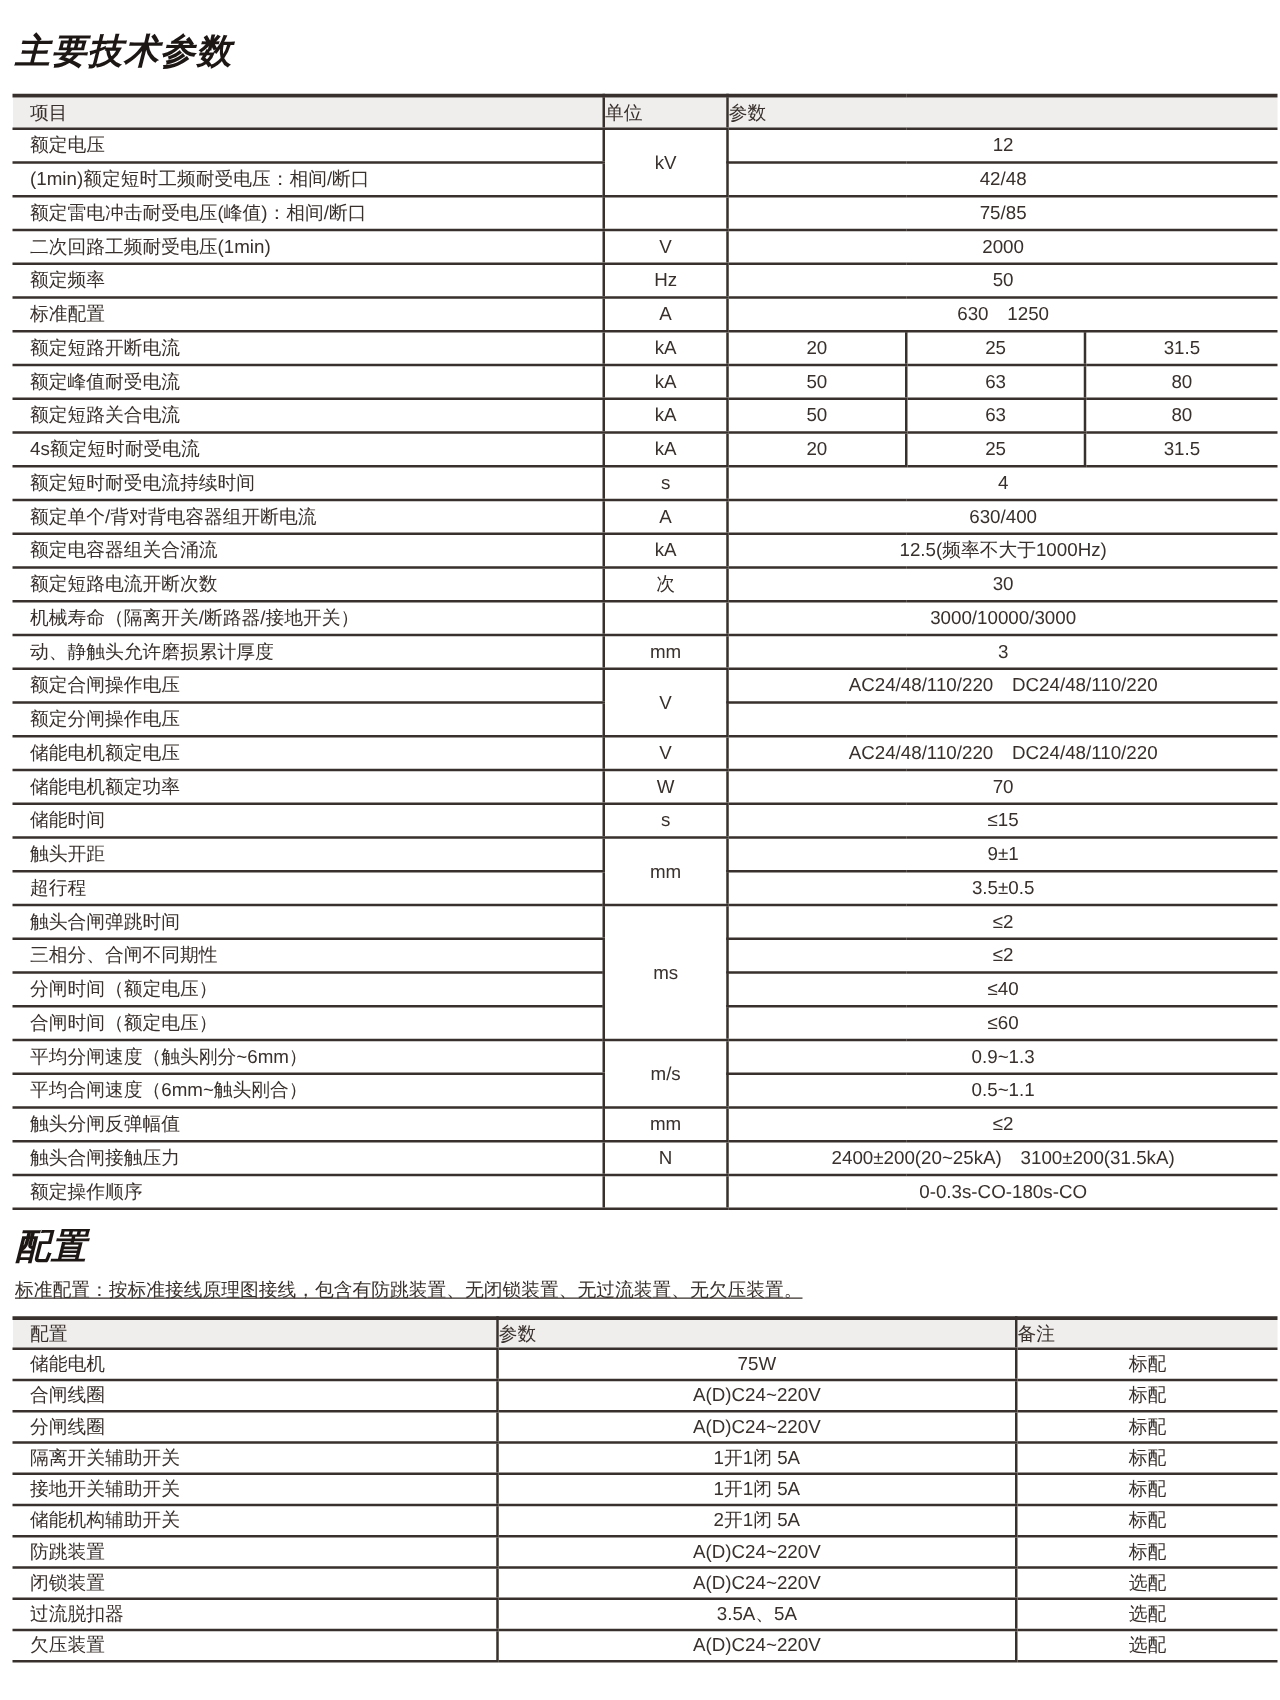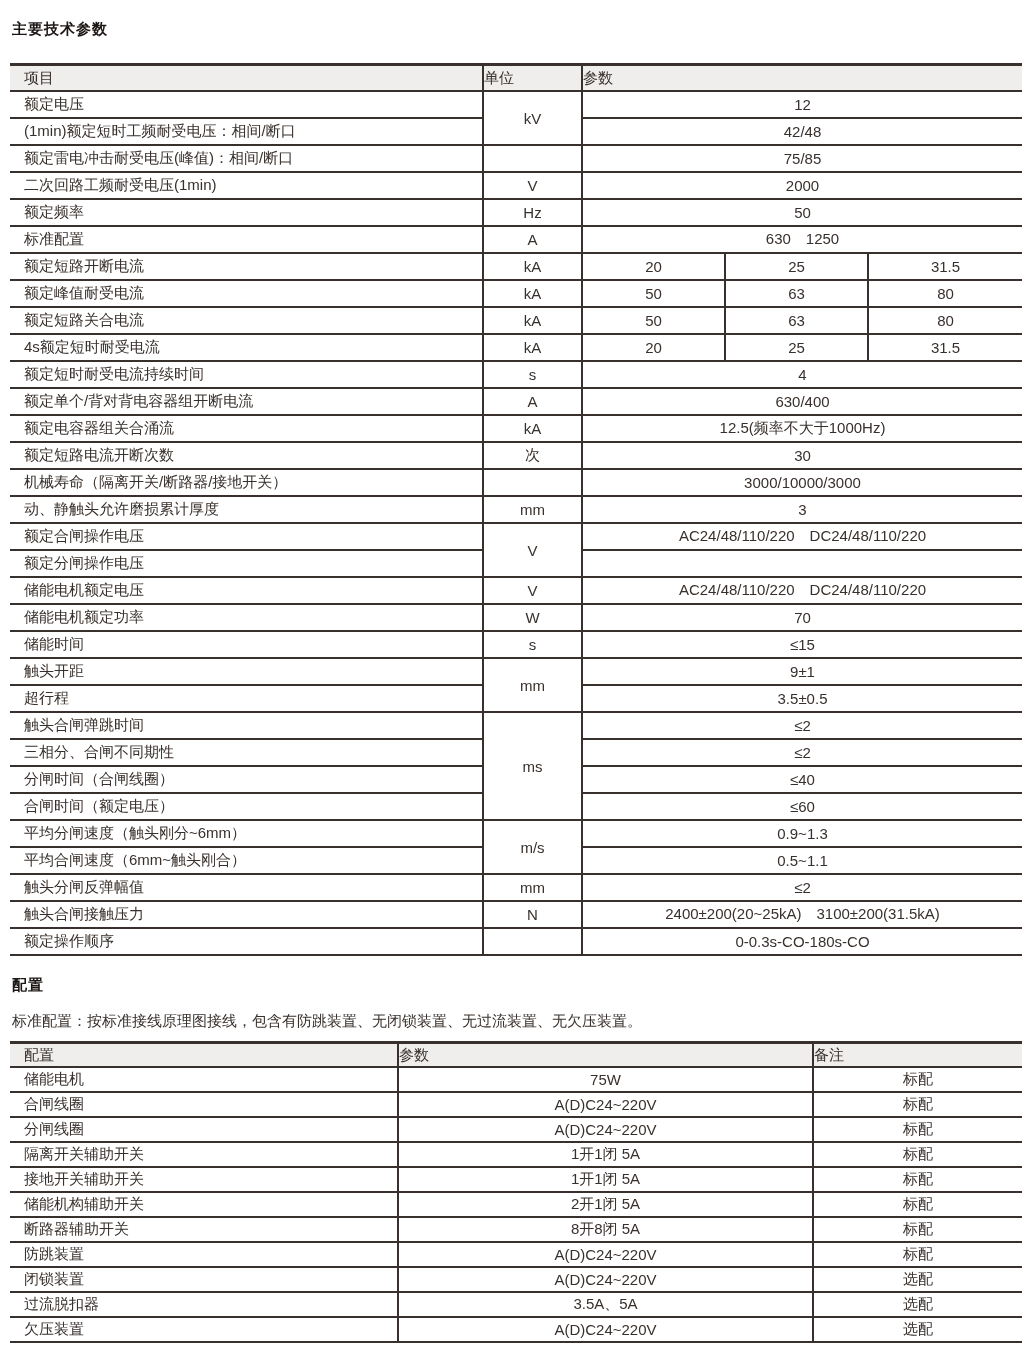--- a/index.html
+++ b/index.html
@@ -10,30 +10,32 @@
   }
   html,body{margin:0;padding:0;background:#ffffff;}
   body{
     width:1024px;height:1360px;
     font-family:"Liberation Sans", sans-serif;
     color:var(--ink);
     box-sizing:border-box;
     padding:8px 10px 0 10px;
   }
   h1.sec-title{
-    font-size:15px;line-height:26px;
-    margin:8px 0 0 2px;
+    font-size:28px;line-height:26px;
+    margin:20px 0 0 2px;
     color:var(--title-ink);
     font-weight:bold;
     letter-spacing:1px;
+    font-style:italic;
   }
   p.note{
     font-size:15px;line-height:20px;
     margin:13px 0 0 2px;
     color:var(--ink);
+    text-decoration:underline;
   }
   table{
     border-collapse:collapse;
     table-layout:fixed;
     width:1012px;
     font-size:15px;
     color:var(--ink);
   }
   table.t1{margin-top:21px;border-top:3px solid var(--line);}
   table.t2{margin-top:10px;border-top:3px solid var(--line);}
@@ -199,21 +201,21 @@
   <tr>
     <td class="item">触头合闸弹跳时间</td>
     <td class="vl c" rowspan="4">ms</td>
     <td class="vl c" colspan="3">≤2</td>
   </tr>
   <tr>
     <td class="item">三相分、合闸不同期性</td>
     <td class="vl c" colspan="3">≤2</td>
   </tr>
   <tr>
-    <td class="item">分闸时间（合闸线圈）</td>
+    <td class="item">分闸时间（额定电压）</td>
     <td class="vl c" colspan="3">≤40</td>
   </tr>
   <tr>
     <td class="item">合闸时间（额定电压）</td>
     <td class="vl c" colspan="3">≤60</td>
   </tr>
   <tr>
     <td class="item">平均分闸速度（触头刚分~6mm）</td>
     <td class="vl c" rowspan="2">m/s</td>
     <td class="vl c" colspan="3">0.9~1.3</td>
@@ -280,25 +282,20 @@
     <td class="item">接地开关辅助开关</td>
     <td class="vl c">1开1闭 5A</td>
     <td class="vl c">标配</td>
   </tr>
   <tr>
     <td class="item">储能机构辅助开关</td>
     <td class="vl c">2开1闭 5A</td>
     <td class="vl c">标配</td>
   </tr>
   <tr>
-    <td class="item">断路器辅助开关</td>
-    <td class="vl c">8开8闭 5A</td>
-    <td class="vl c">标配</td>
-  </tr>
-  <tr>
     <td class="item">防跳装置</td>
     <td class="vl c">A(D)C24~220V</td>
     <td class="vl c">标配</td>
   </tr>
   <tr>
     <td class="item">闭锁装置</td>
     <td class="vl c">A(D)C24~220V</td>
     <td class="vl c">选配</td>
   </tr>
   <tr>

